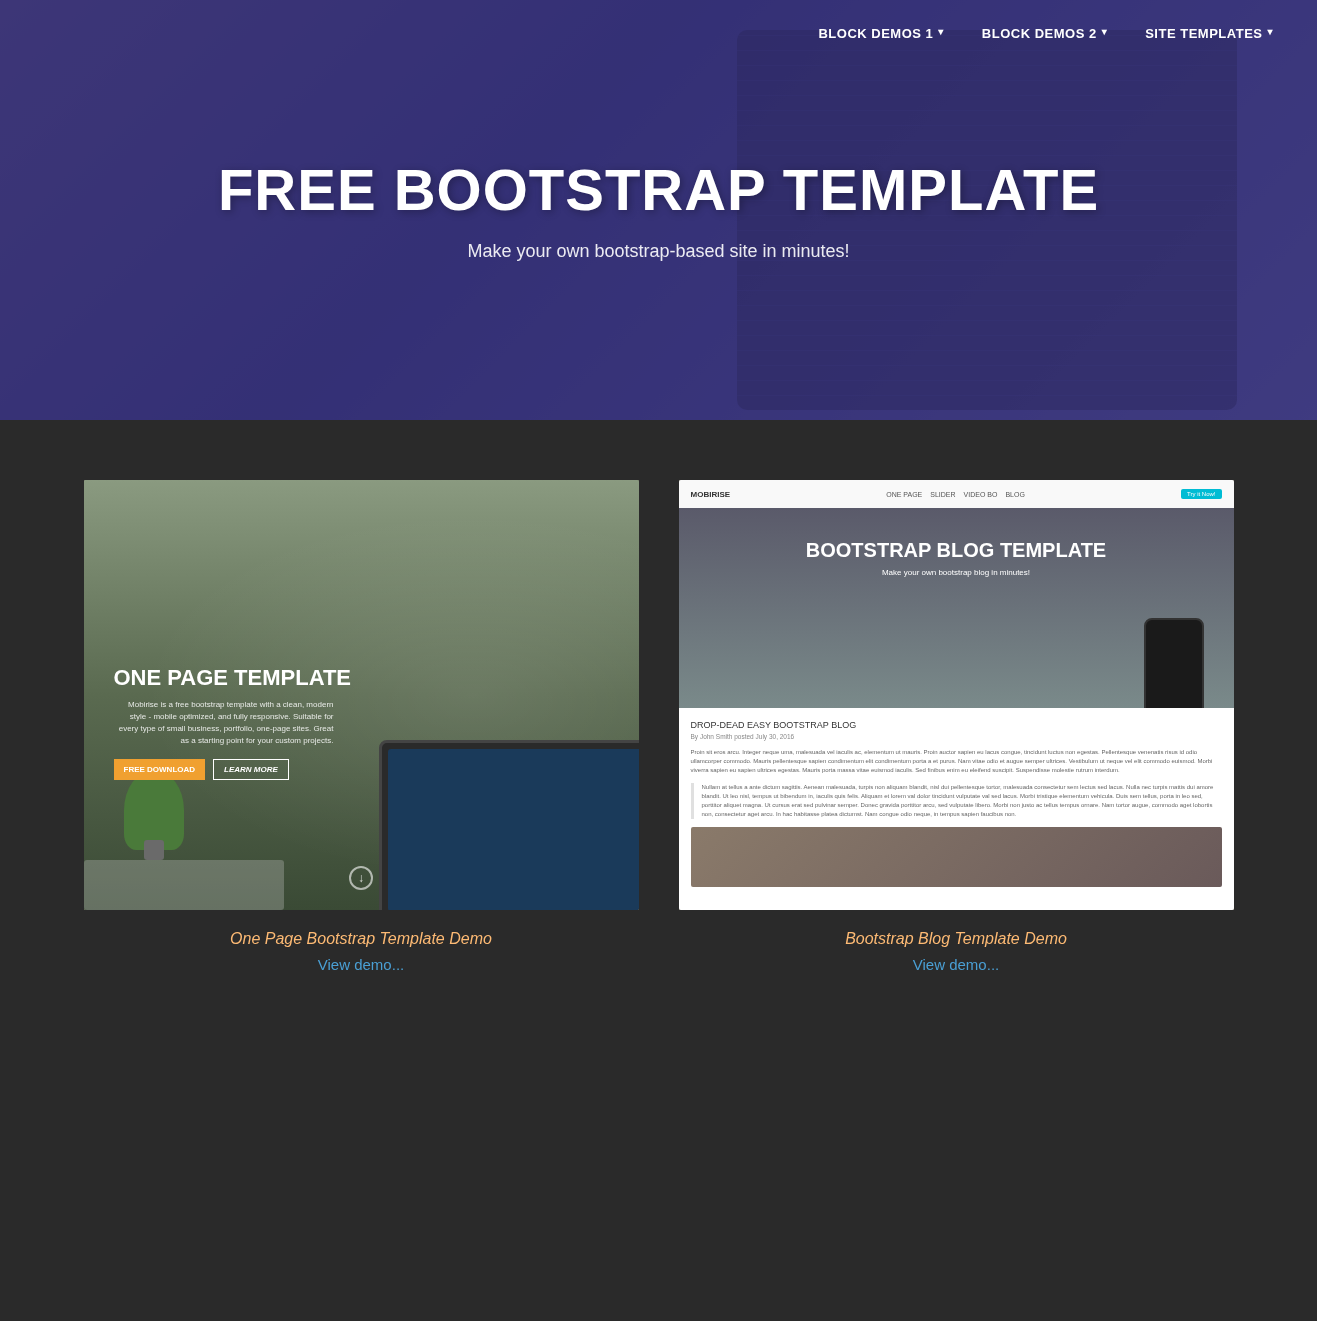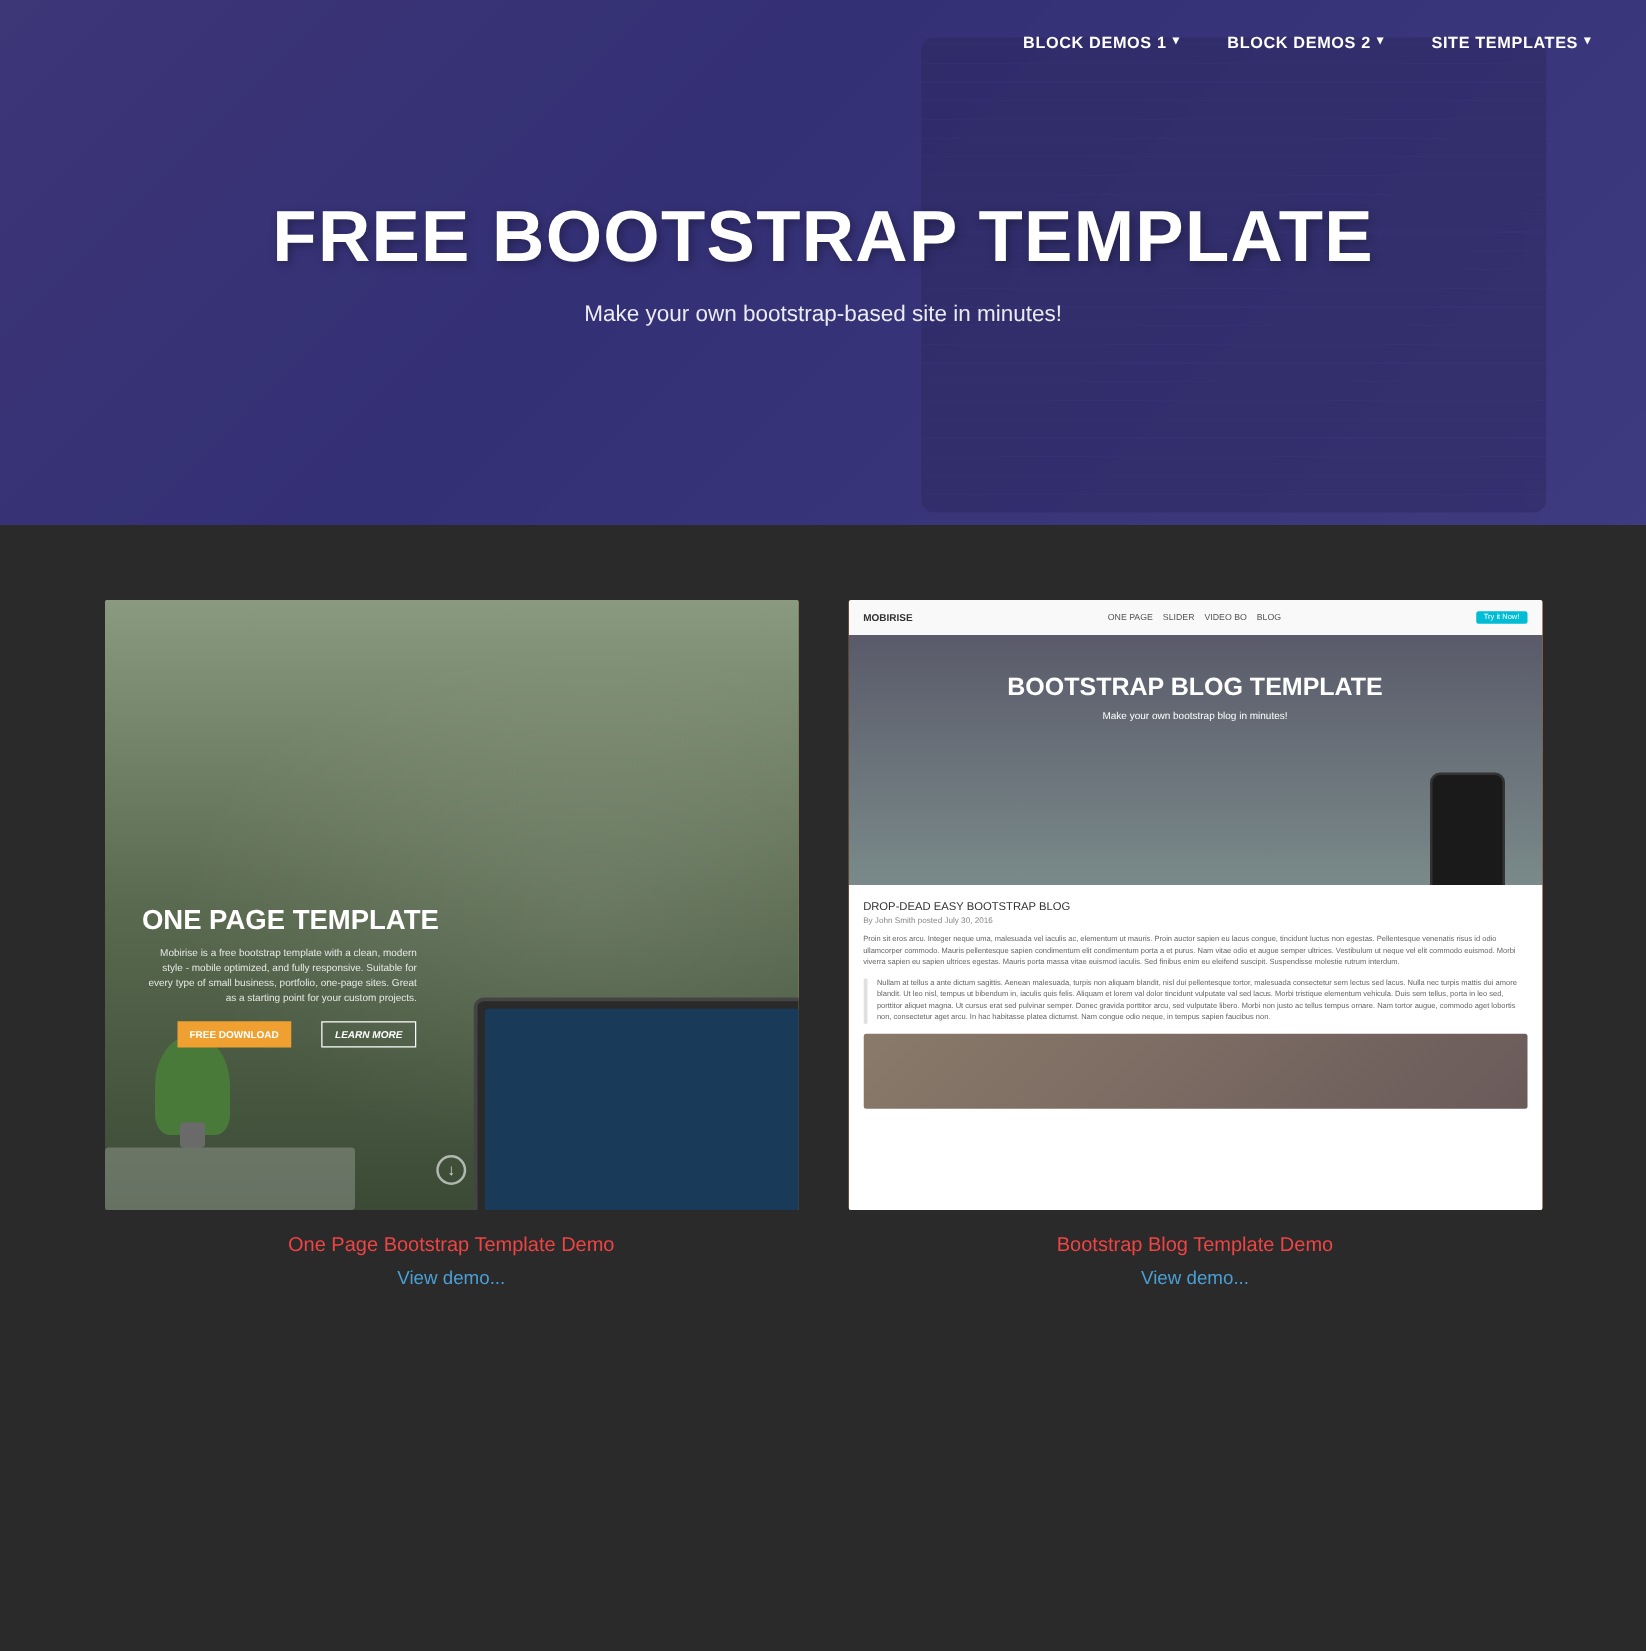--- a/index.html
+++ b/index.html
@@ -118,25 +118,25 @@
     }
 
     .card {
       display: flex;
       flex-direction: column;
       align-items: center;
     }
 
     .card-image-wrapper {
       width: 100%;
-      height: 488px;
+      height: 430px;
       overflow: hidden;
       border-radius: 2px;
       position: relative;
-      background: #f97316;
+      background: #fef9c3;
     }
 
     
     .preview-onepage {
       width: 100%;
       height: 100%;
       background: linear-gradient(160deg, #7a8a7a 0%, #5a6a5a 40%, #8a9a8a 100%);
       position: relative;
       overflow: hidden;
     }
@@ -199,22 +199,21 @@
     .preview-onepage-text p {
       font-size: 8px;
       line-height: 1.5;
       max-width: 220px;
       color: rgba(255,255,255,0.85);
       margin-bottom: 12px;
       text-align: right;
     }
     .preview-btns {
       display: flex;
-      gap: 24px;
-      margin-left: 28px;
+      gap: 8px;
     }
     .btn-orange {
       background: #f0a030;
       color: #fff;
       font-size: 8px;
       font-weight: 700;
       padding: 5px 10px;
       border: none;
       text-transform: uppercase;
       cursor: pointer;
@@ -358,24 +357,25 @@
       margin-top: 4px;
       border-radius: 2px;
     }
 
     
     .card-caption {
       margin-top: 20px;
       text-align: center;
     }
     .card-caption h3 {
-      color: #ef4444;
+      color: #fdba74;
       font-size: 16px;
       font-weight: 400;
       margin-bottom: 8px;
+      font-style: italic;
     }
     .card-caption a {
       color: #4a9fd4;
       font-size: 15px;
       text-decoration: none;
       cursor: pointer;
     }
 
     
     .keyboard-sim {

